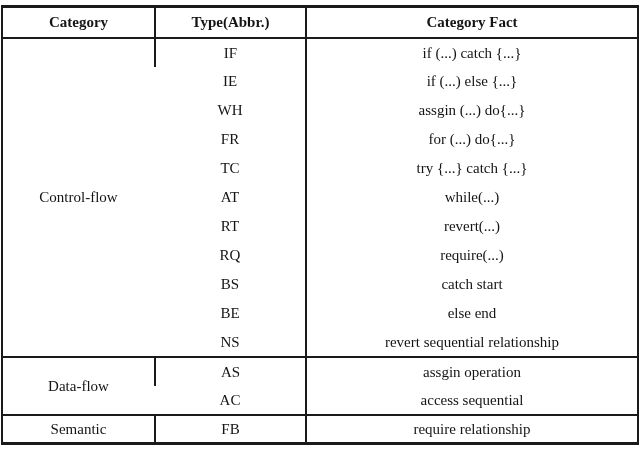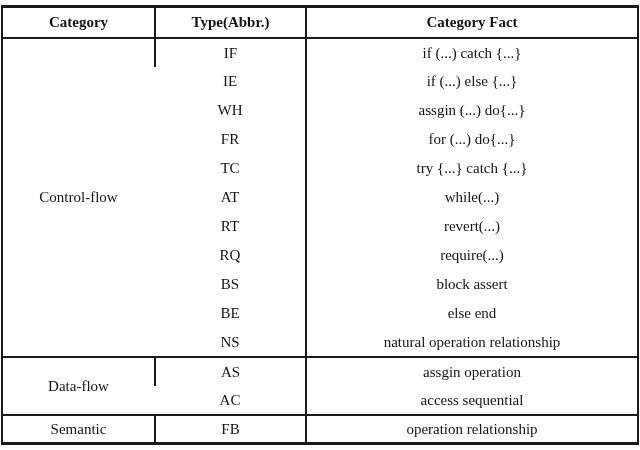--- a/index.html
+++ b/index.html
@@ -110,39 +110,39 @@
       <tr>
         <td>RT</td>
         <td>revert(...)</td>
       </tr>
       <tr>
         <td>RQ</td>
         <td>require(...)</td>
       </tr>
       <tr>
         <td>BS</td>
-        <td>block assert</td>
+        <td>catch start</td>
       </tr>
       <tr>
         <td>BE</td>
         <td>else end</td>
       </tr>
       <tr>
         <td>NS</td>
-        <td>natural operation relationship</td>
+        <td>revert sequential relationship</td>
       </tr>
       <tr class="sec-start">
         <td class="cat" rowspan="2">Data-flow</td>
         <td>AS</td>
         <td>assgin operation</td>
       </tr>
       <tr>
         <td>AC</td>
         <td>access sequential</td>
       </tr>
       <tr class="sec-start">
         <td class="cat">Semantic</td>
         <td>FB</td>
-        <td>operation relationship</td>
+        <td>require relationship</td>
       </tr>
     </tbody>
   </table>
 </div>
 
 </body></html>

